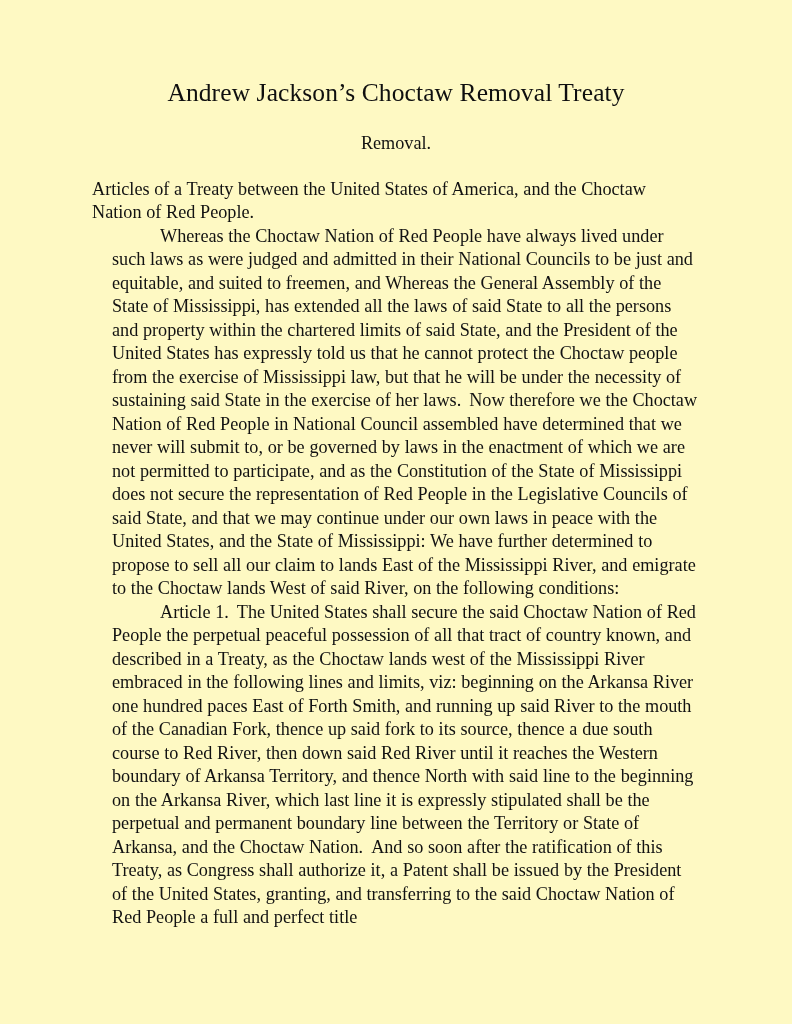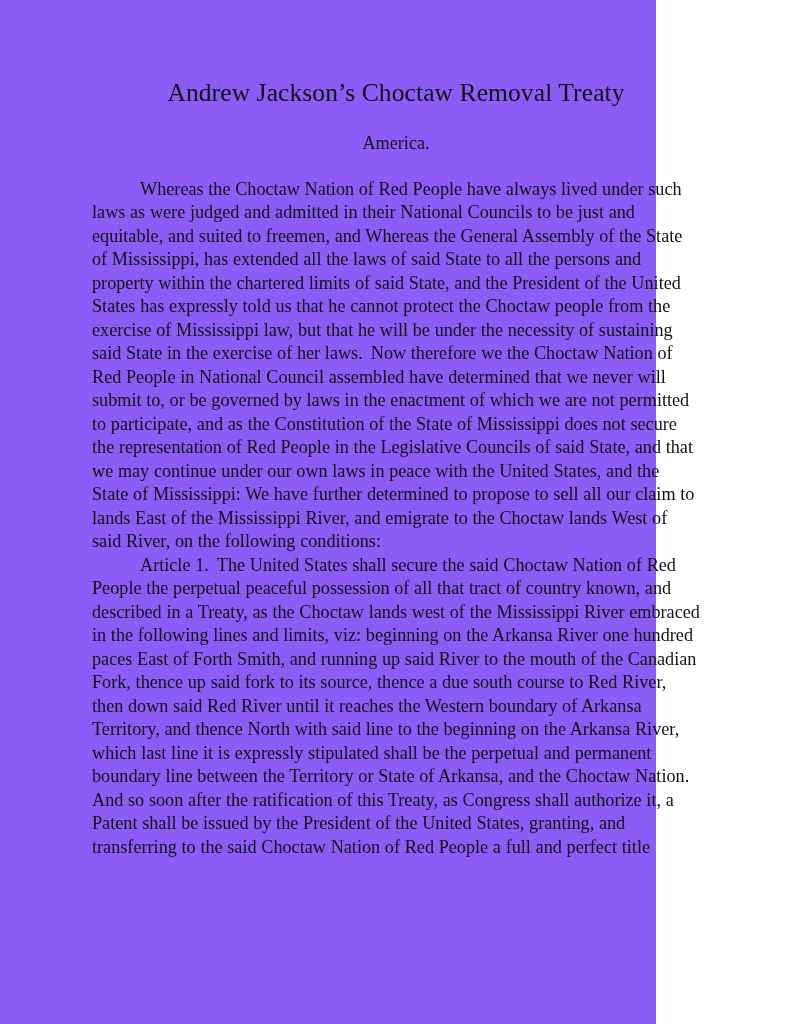--- a/index.html
+++ b/index.html
@@ -12,23 +12,23 @@
     width: 792px;
     height: 1024px;
     overflow: hidden;
     font-family: "Liberation Serif", "DejaVu Serif", serif;
     color: #121212;
     -webkit-font-smoothing: antialiased;
   }
 
   .page {
     position: relative;
-    width: 656px;
+    width: 792px;
     height: 1024px;
-    background: #8b5cf6;
+    background: #fef9c3;
     box-sizing: border-box;
   }
 
   .content {
     position: absolute;
     left: 92px;
     top: 78px;
     width: 608px;
   }
 
@@ -60,20 +60,21 @@
     font-size: 18.2px;
     line-height: 23.5px;
     text-align: left;
     color: #121212;
     word-spacing: 0.15px;
     hyphens: none;
   }
 
   p.para.indented {
     text-indent: 0;
+    margin-left: 20px;
   }
 
   .indent {
     display: inline-block;
     width: 48px;
   }
 
   
   .gap {
     display: inline-block;
@@ -83,24 +84,27 @@
 </head>
 <body>
 
 <div class="page">
   <div class="content">
 
     <h1 class="doc-title">
       <span>Andrew Jackson’s Choctaw Removal Treaty</span><br>
     </h1>
 
-    <div class="doc-subtitle">America.</div>
+    <div class="doc-subtitle">Removal.</div>
 
     <div class="body-block">
 
+      <p class="para">
+        <span>Articles of a Treaty between the United States of America, and the Choctaw Nation of Red People.</span>
+      </p>
 
       <p class="para indented">
         <span class="indent"></span><span>Whereas the Choctaw Nation of Red People have always lived under such laws as were judged and admitted in their National Councils to be just and equitable, and suited to freemen, and Whereas the General Assembly of the State of Mississippi, has extended all the laws of said State to all the persons and property within the chartered limits of said State, and the President of the United States has expressly told us that he cannot protect the Choctaw people from the exercise of Mississippi law, but that he will be under the necessity of sustaining said State in the exercise of her laws.</span><span class="gap"></span><span>Now therefore we the Choctaw Nation of Red People in National Council assembled have determined that we never will submit to, or be governed by laws in the enactment of which we are not permitted to participate, and as the Constitution of the State of Mississippi does not secure the representation of Red People in the Legislative Councils of said State, and that we may continue under our own laws in peace with the United States, and the State of Mississippi: We have further determined to propose to sell all our claim to lands East of the Mississippi River, and emigrate to the Choctaw lands West of said River, on the following conditions:</span>
       </p>
 
       <p class="para indented">
         <span class="indent"></span><span>Article 1.</span><span class="gap"></span><span>The United States shall secure the said Choctaw Nation of Red People the perpetual peaceful possession of all that tract of country known, and described in a Treaty, as the Choctaw lands west of the Mississippi River embraced in the following lines and limits, viz: beginning on the Arkansa River one hundred paces East of Forth Smith, and running up said River to the mouth of the Canadian Fork, thence up said fork to its source, thence a due south course to Red River, then down said Red River until it reaches the Western boundary of Arkansa Territory, and thence North with said line to the beginning on the Arkansa River, which last line it is expressly stipulated shall be the perpetual and permanent boundary line between the Territory or State of Arkansa, and the Choctaw Nation.</span><span class="gap"></span><span>And so soon after the ratification of this Treaty, as Congress shall authorize it, a Patent shall be issued by the President of the United States, granting, and transferring to the said Choctaw Nation of Red People a full and perfect title</span>
       </p>
 
     </div>

